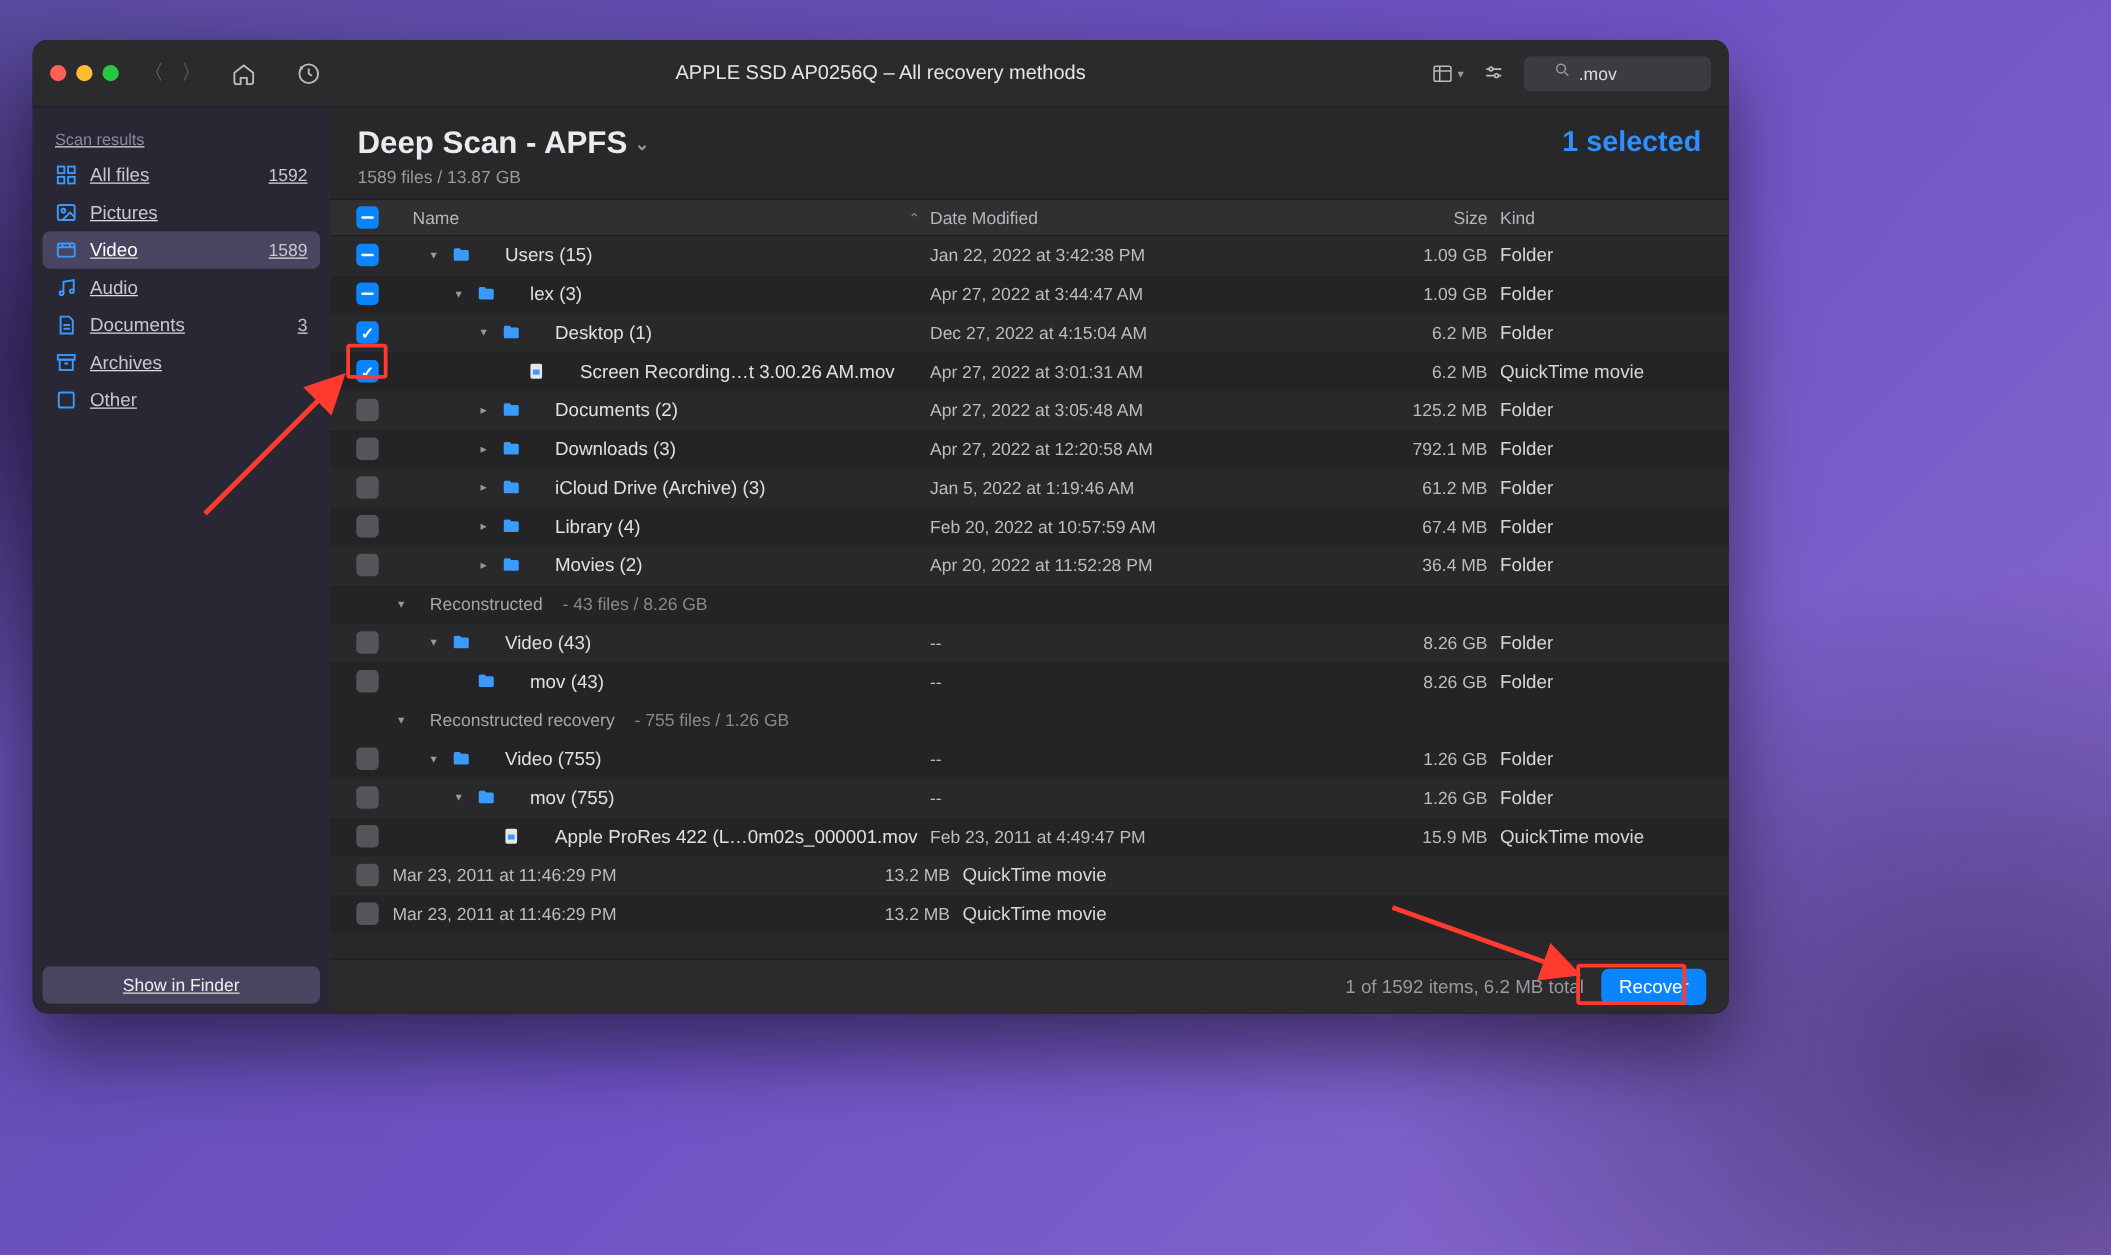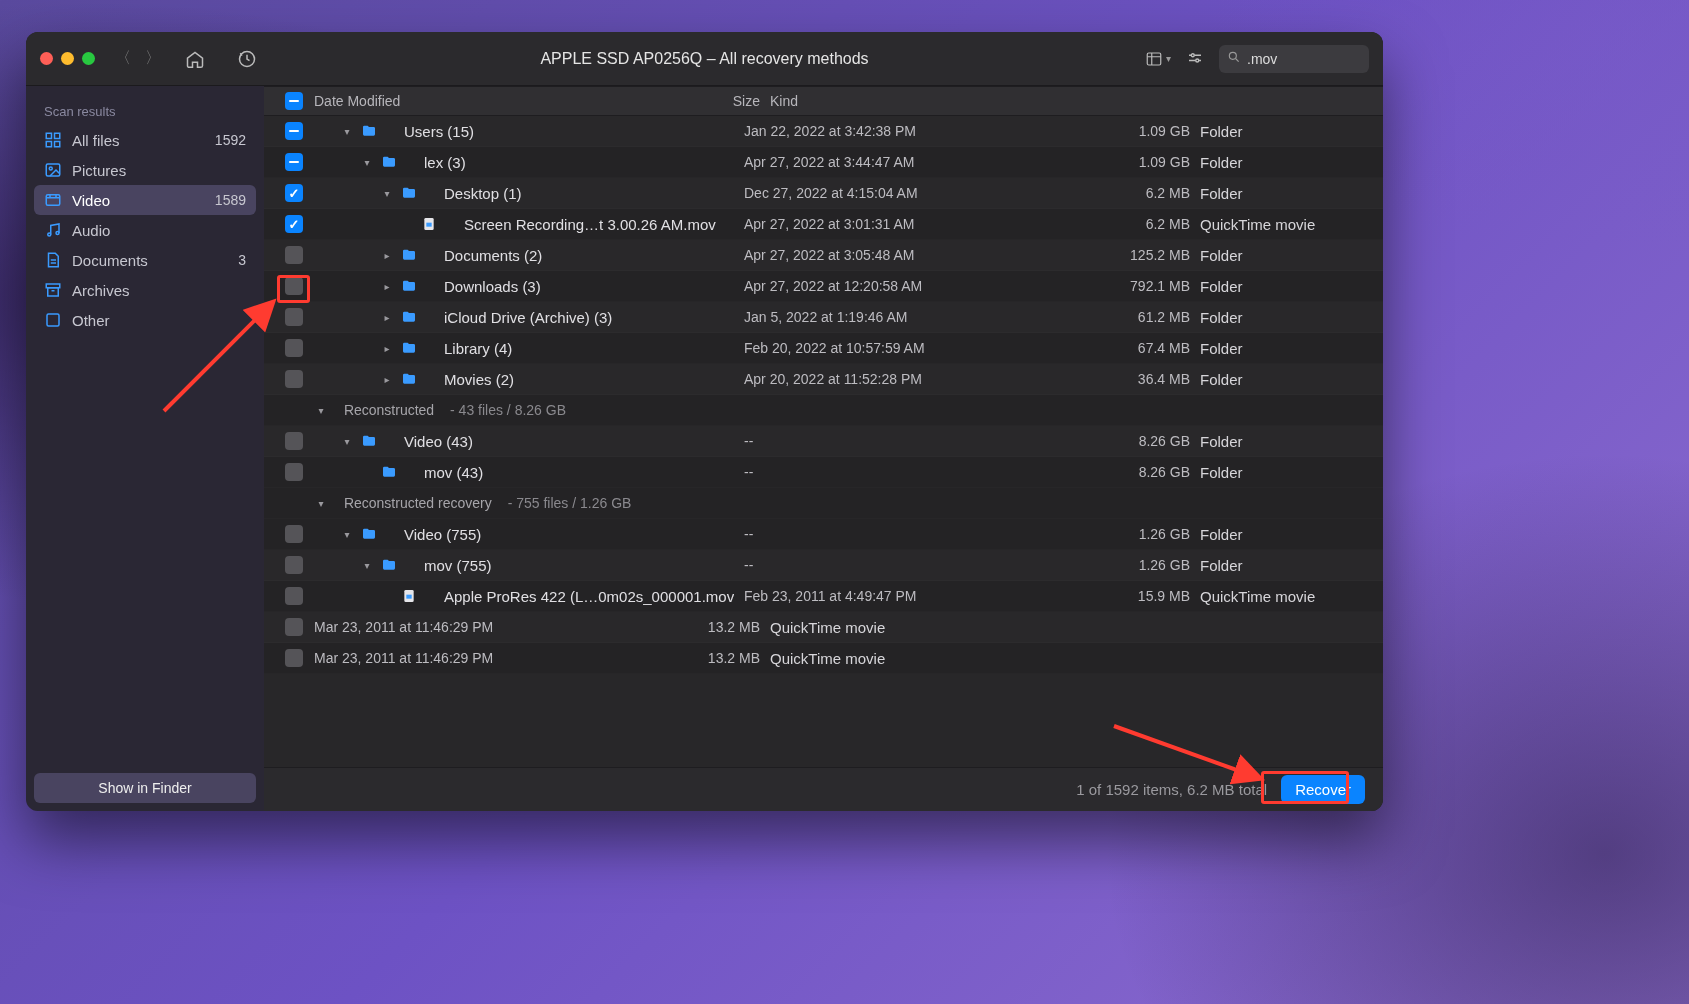--- a/index.html
+++ b/index.html
@@ -47,35 +47,35 @@
   .title-text {
     position:absolute; left:50%; transform:translateX(-50%);
     color:#e5e5e5; font-size:16px; font-weight:500;
   }
   .right-tools {
     margin-left:auto; display:flex; align-items:center; gap:14px;
   }
   .ico-btn { color:#bbb; cursor:pointer; display:inline-flex; align-items:center; gap:2px; }
   .search-wrap {
     display:flex; align-items:center;
-    background:#3c3b3f; border-radius:6px; height:28px; padding:0 8px;
+    background:#3c3b3f; border-radius:6px; height:28px; padding:0 24px;
     gap:6px; width:150px;
   }
   .search-wrap input {
     background:transparent; border:none; outline:none; color:#dcdcdc; font-size:14px; flex:1;
   }
   .body {
     position:absolute; top:54px; bottom:0; left:0; right:0;
     display:flex;
   }
   .sidebar {
     width:238px;
     background:rgba(60,52,95,0.25);
     padding:14px 8px 8px 8px;
-    display:flex; flex-direction:column;
+    display:flex; flex-direction:column;text-decoration:underline;
   }
   .sb-header { color:#8a89a0; font-size:13px; padding:4px 10px 6px 10px; }
   .sb-item {
     display:flex; align-items:center; gap:10px;
     padding:6px 10px; border-radius:6px; cursor:pointer;
     color:#c7c7d0; font-size:15px;
   }
   .sb-item.active { background:rgba(110,105,150,0.45); color:#fff; }
   .sb-count { margin-left:auto; color:#c7c7d0; font-size:14px; }
   .sb-icon { width:18px; height:18px; display:inline-flex; align-items:center; justify-content:center; }
@@ -317,24 +317,38 @@
               <rect x="4" y="4" width="16" height="16" rx="2"></rect>
             </svg>
           </span>
         <span>Other</span>
       </div>
 
       <div class="show-finder">Show in Finder</div>
     </div>
 
     <div class="main">
+      <div class="header">
+        <div class="hleft">
+          <div class="htitle">
+            <span>Deep Scan - APFS</span>
+            <span class="chev-down">⌄</span>
+          </div>
+          <div class="hsub">1589 files / 13.87 GB</div>
+        </div>
+        <div class="hright">1 selected</div>
+      </div>
 
       <div class="cols">
         <div class="col-cb">
           <div class="checkbox blue dash"></div>
+        </div>
+        <div class="col-name">
+          <span>Name</span>
+          <span class="up">⌃</span>
         </div>
         <div class="col-date">Date Modified</div>
         <div class="col-size">Size</div>
         <div class="col-kind">Kind</div>
       </div>
 
       <div class="list" id="file-list">
           <div class="row odd">
     <div class="cb">
               <div class="checkbox blue dash"></div>

